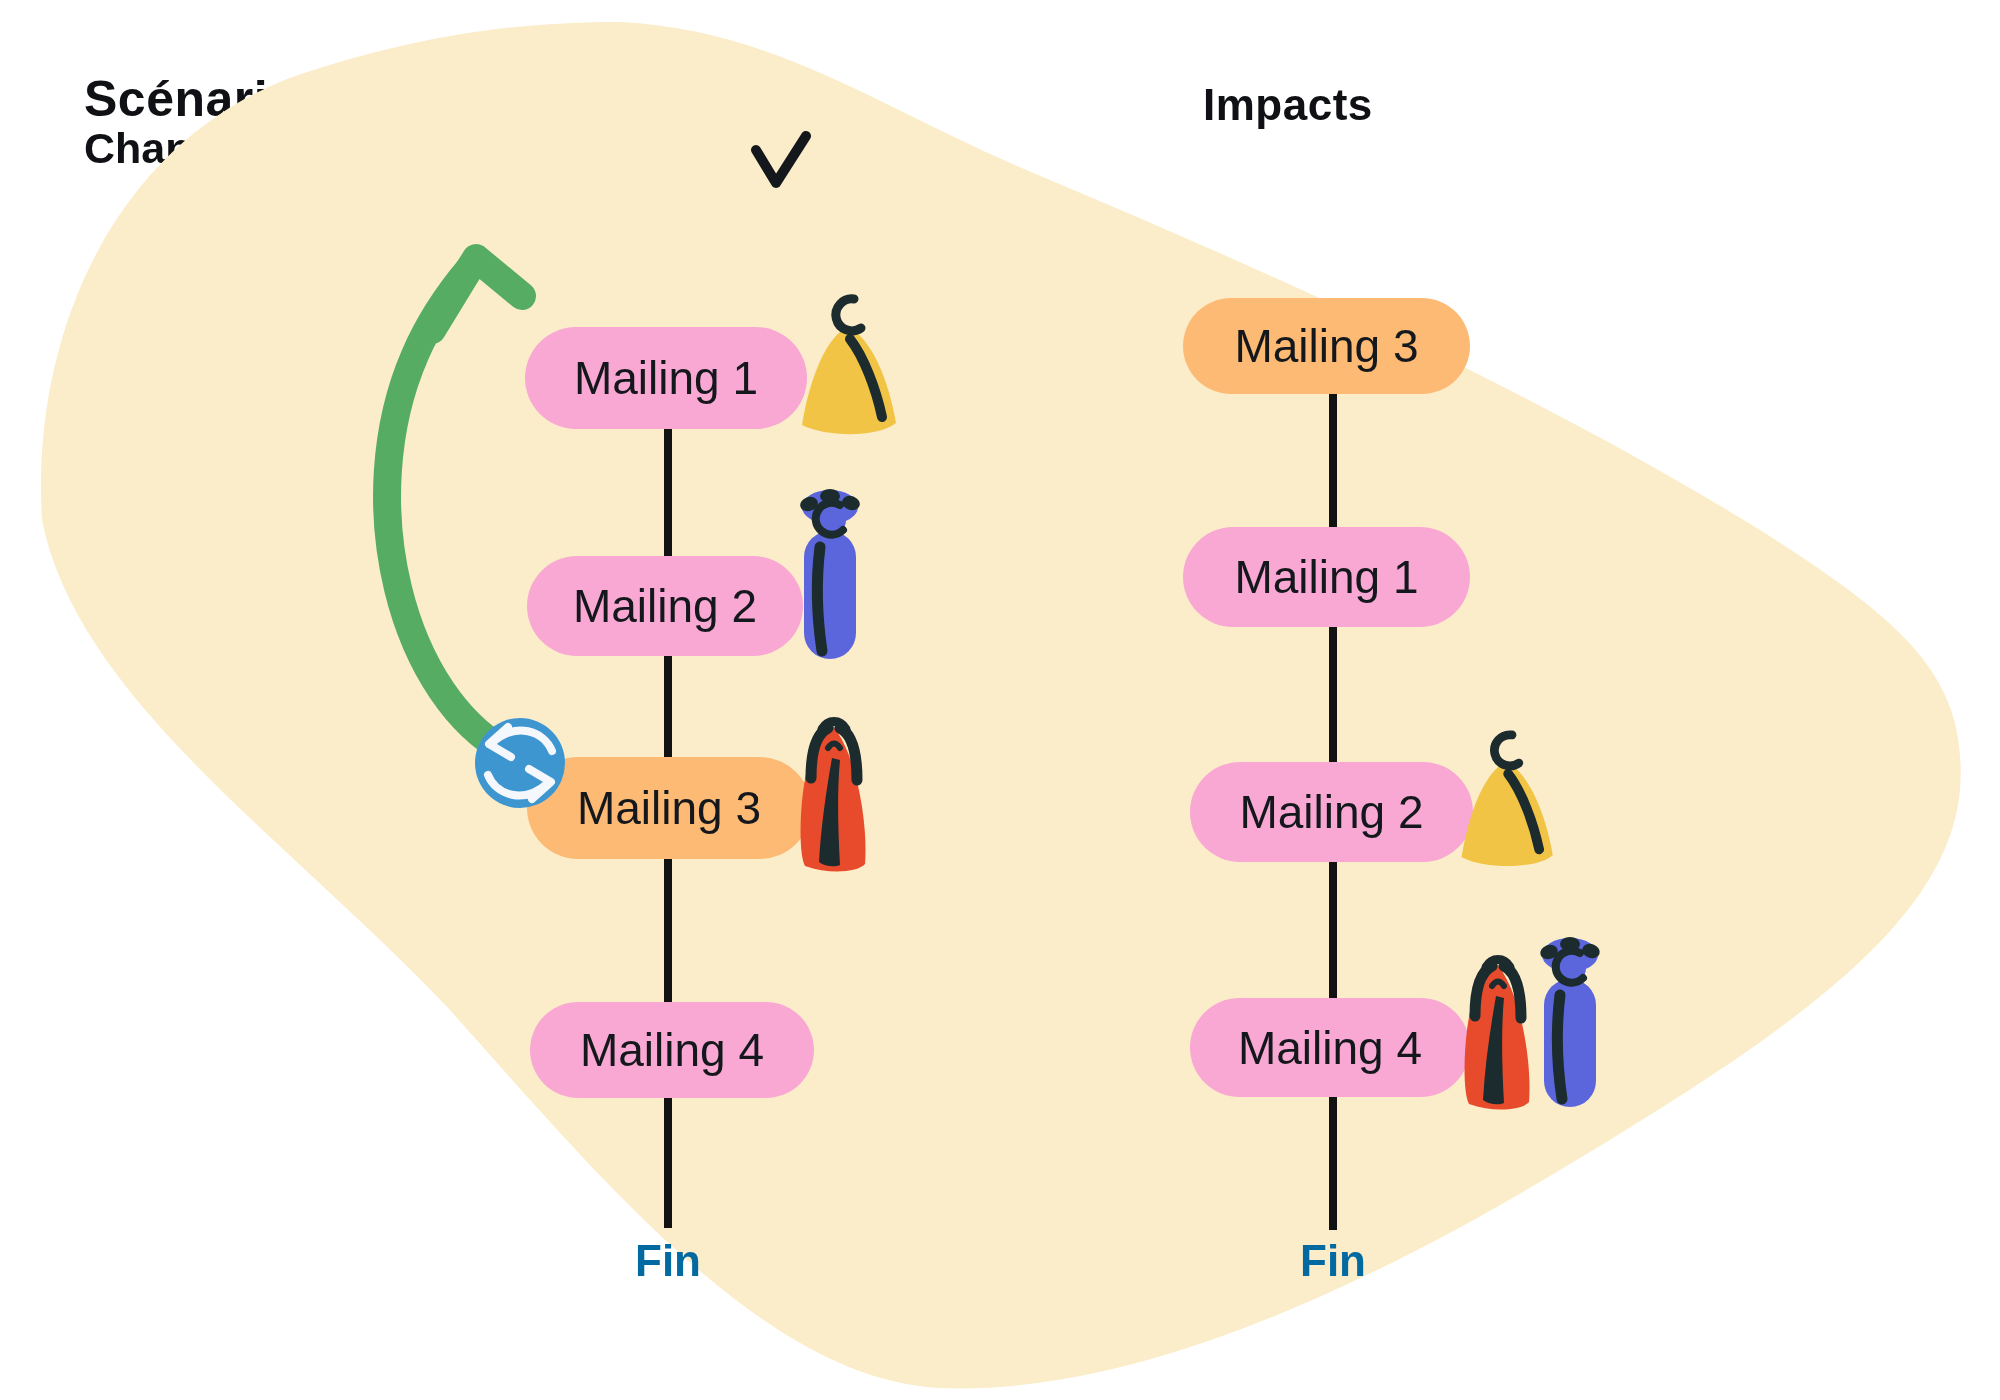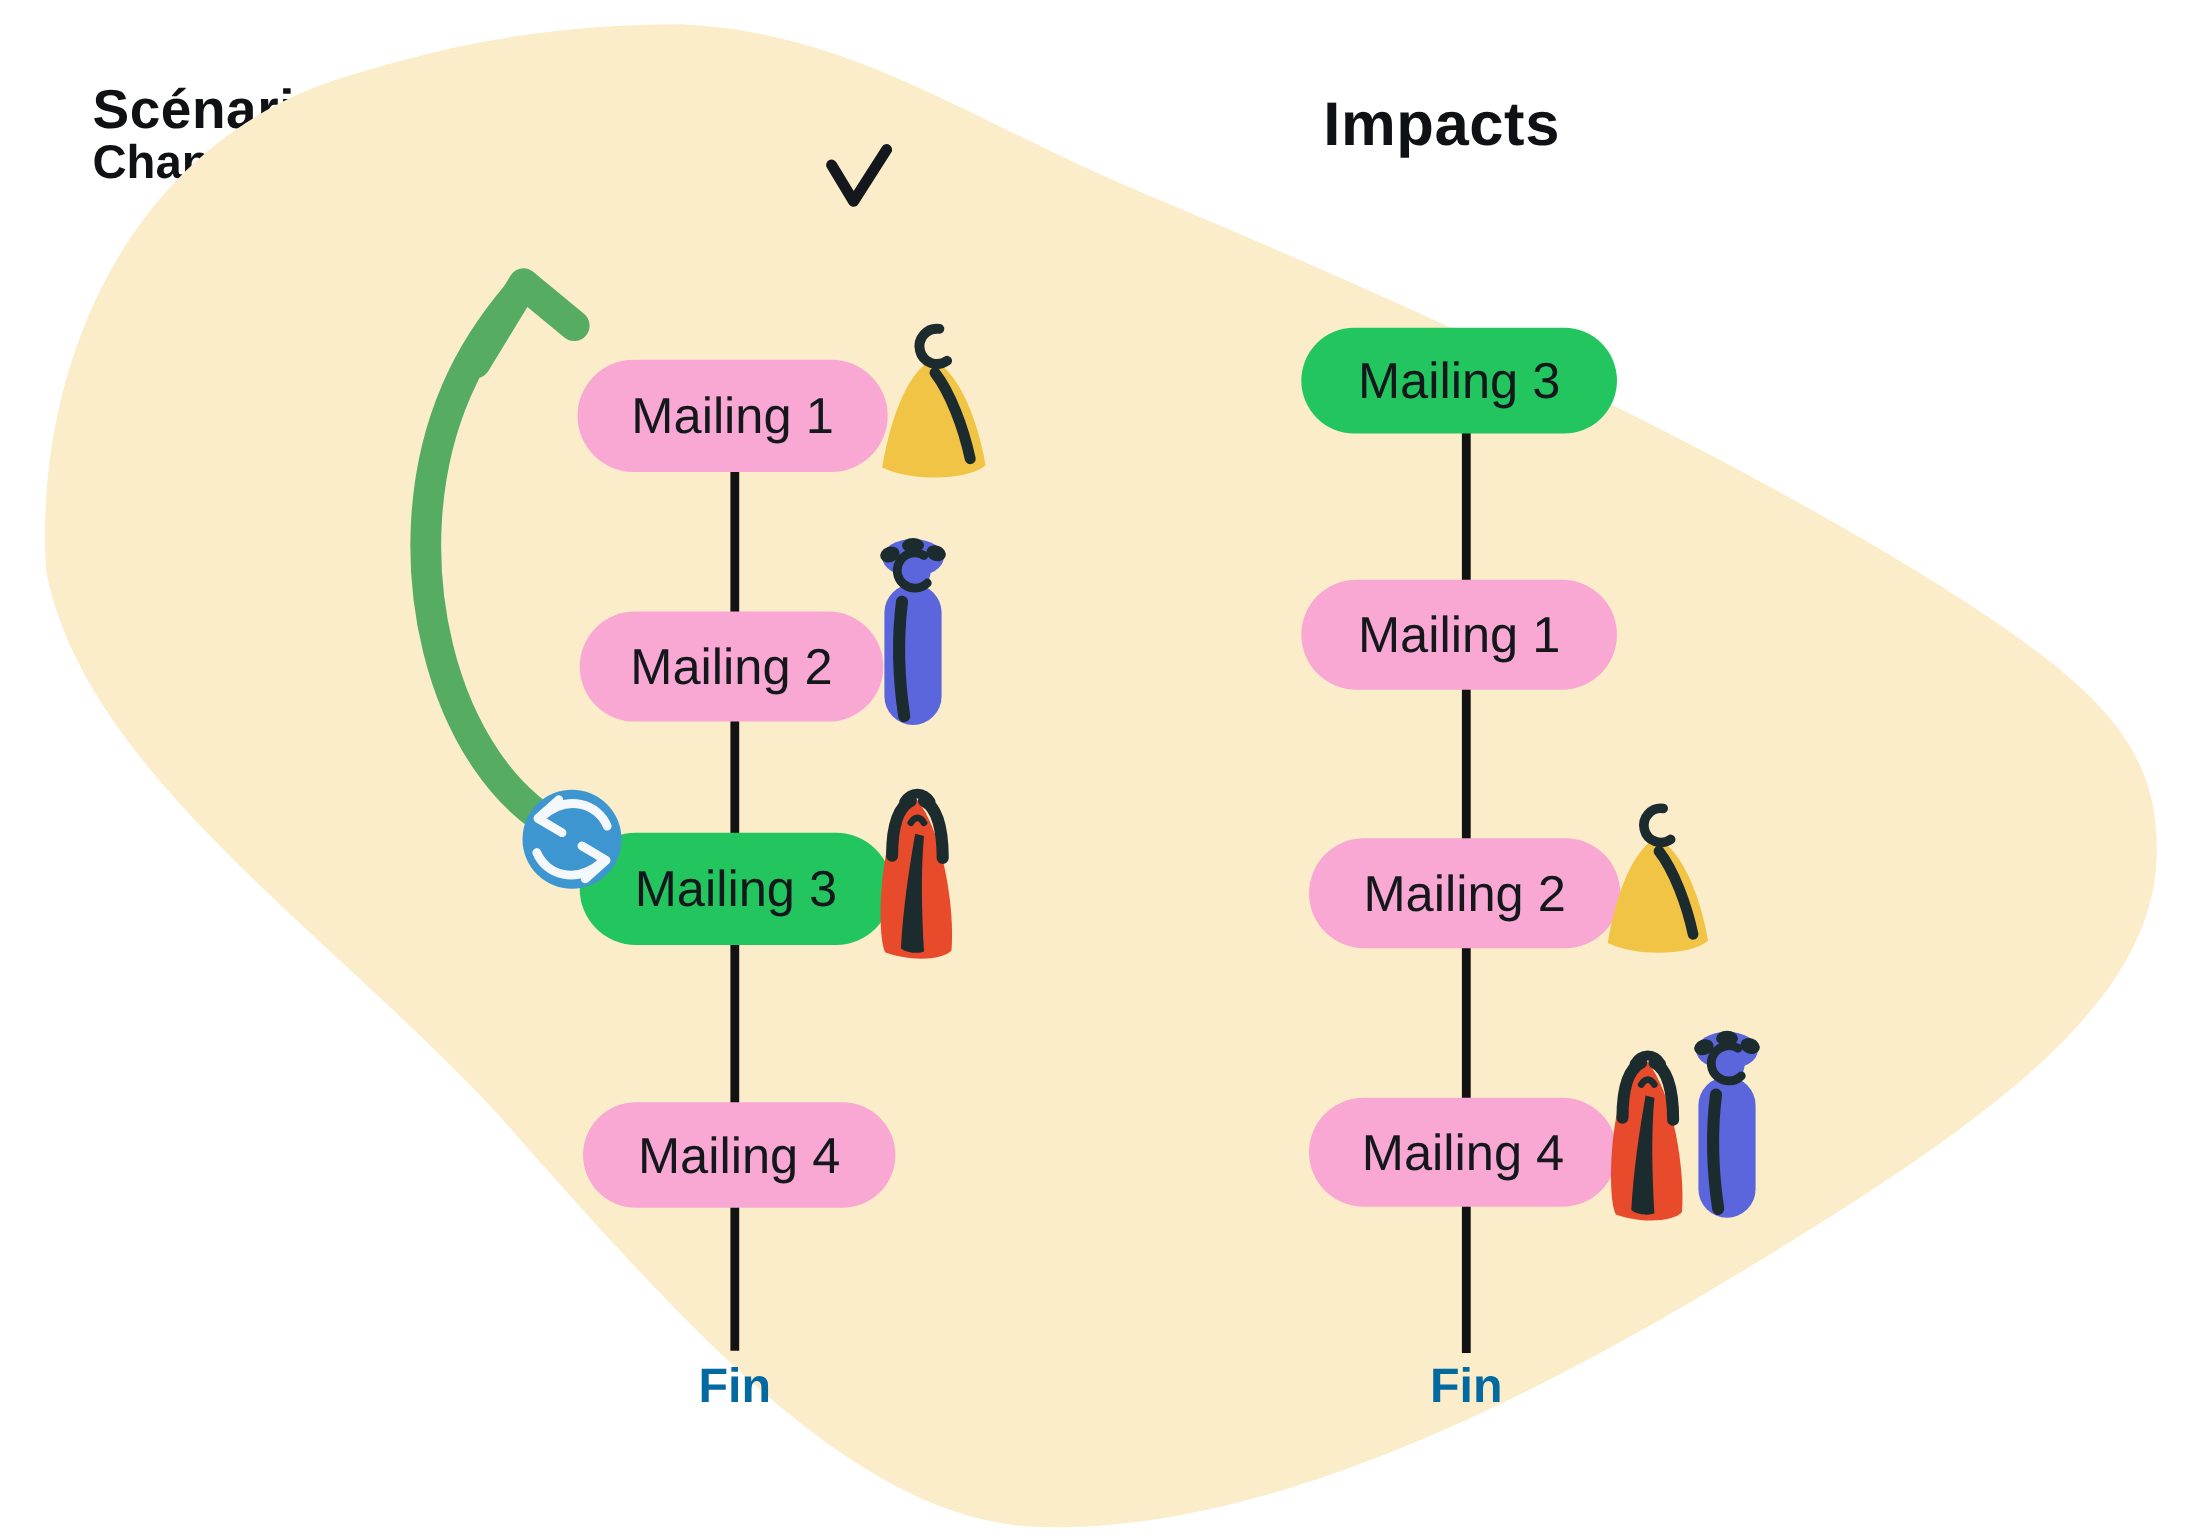--- a/index.html
+++ b/index.html
@@ -14,30 +14,30 @@
   .scenario-title{
     position:absolute;left:84px;top:70px;
     font-size:50px;font-weight:700;color:#101114;letter-spacing:.5px;
   }
   .scenario-subtitle{
     position:absolute;left:84px;top:124px;
     font-size:43px;font-weight:700;color:#101114;
   }
   .impacts-title{
     position:absolute;left:1203px;top:80px;
-    font-size:56px;font-weight:700;color:#101114;letter-spacing:.5px;
+    font-size:44px;font-weight:700;color:#101114;letter-spacing:.5px;
   }
   .pill{
     position:absolute;
     display:flex;align-items:center;justify-content:center;
     background:#f9a8d4;border-radius:56px;
     font-size:46px;color:#14181c;
     z-index:3;
   }
-  .pill.highlight{background:#22c55e;}
+  .pill.highlight{background:#fdba74;}
   .fin{
     position:absolute;top:1236px;transform:translateX(-50%);
     font-size:44px;font-weight:700;color:#0369a1;z-index:3;
   }
   .fin.left{left:668px;}
   .fin.right{left:1333px;}
   svg{display:block;}
   .bg{z-index:1;}
   .fg{z-index:4;pointer-events:none;}
 </style>

